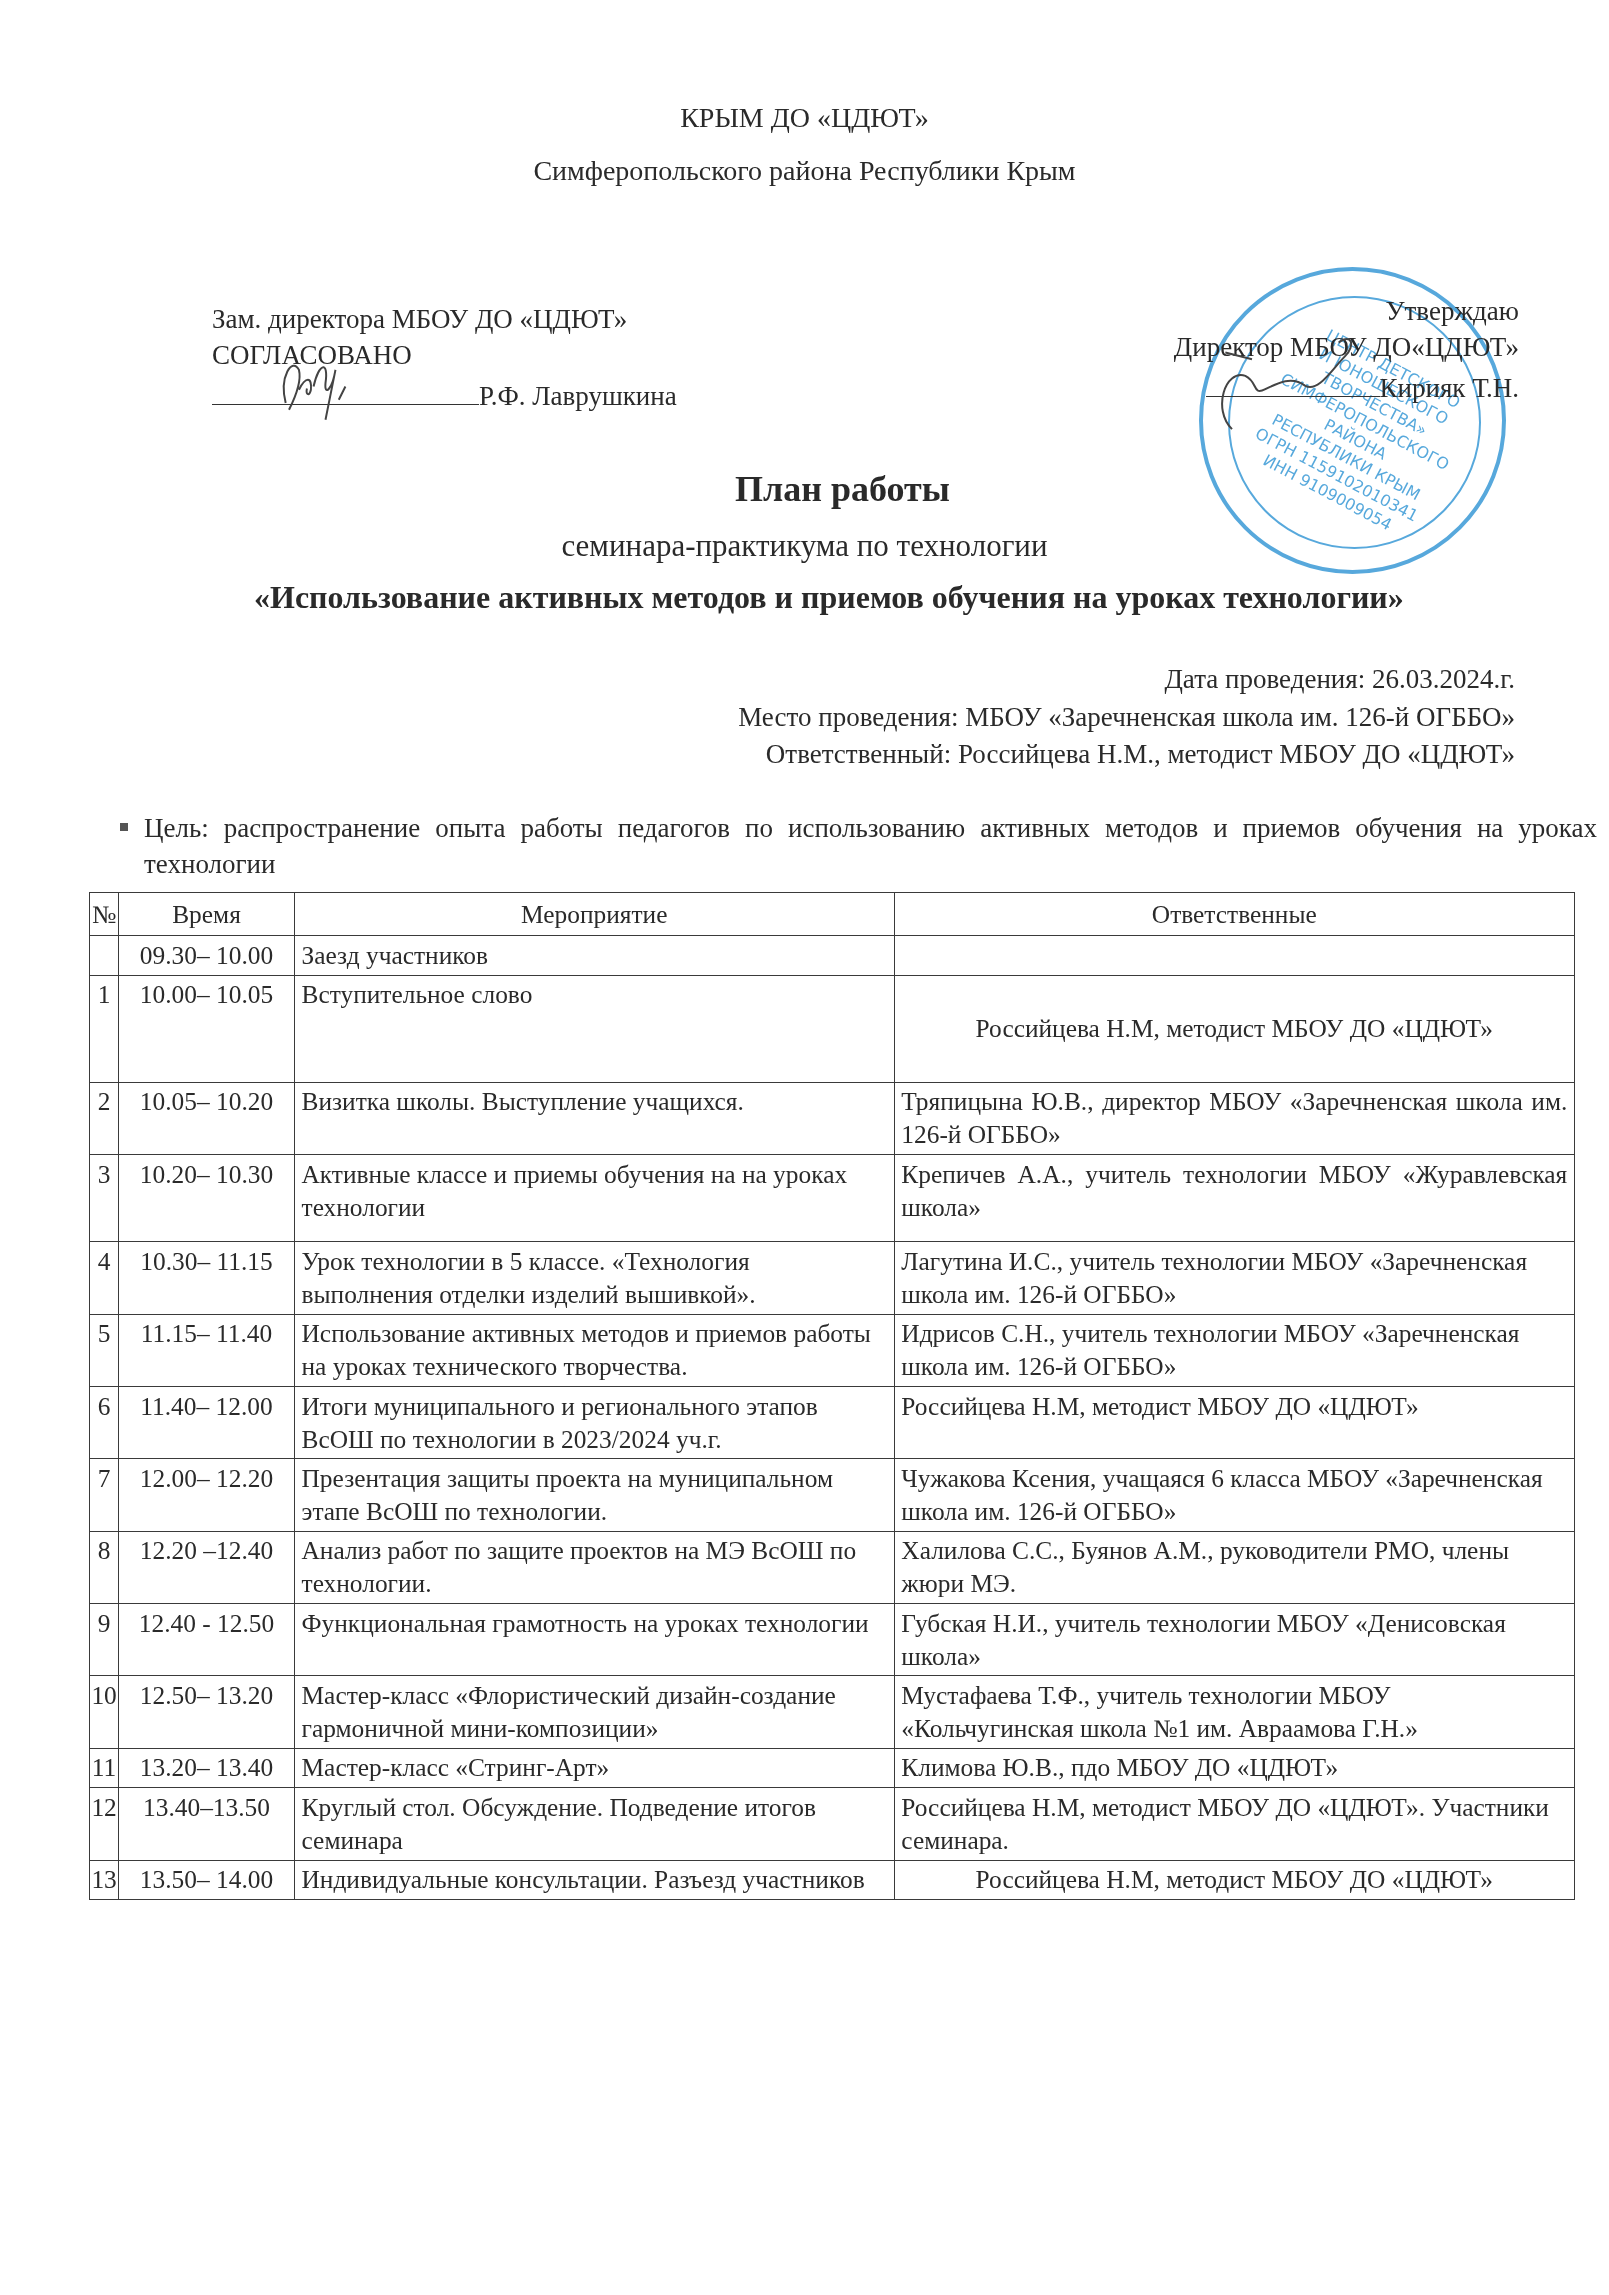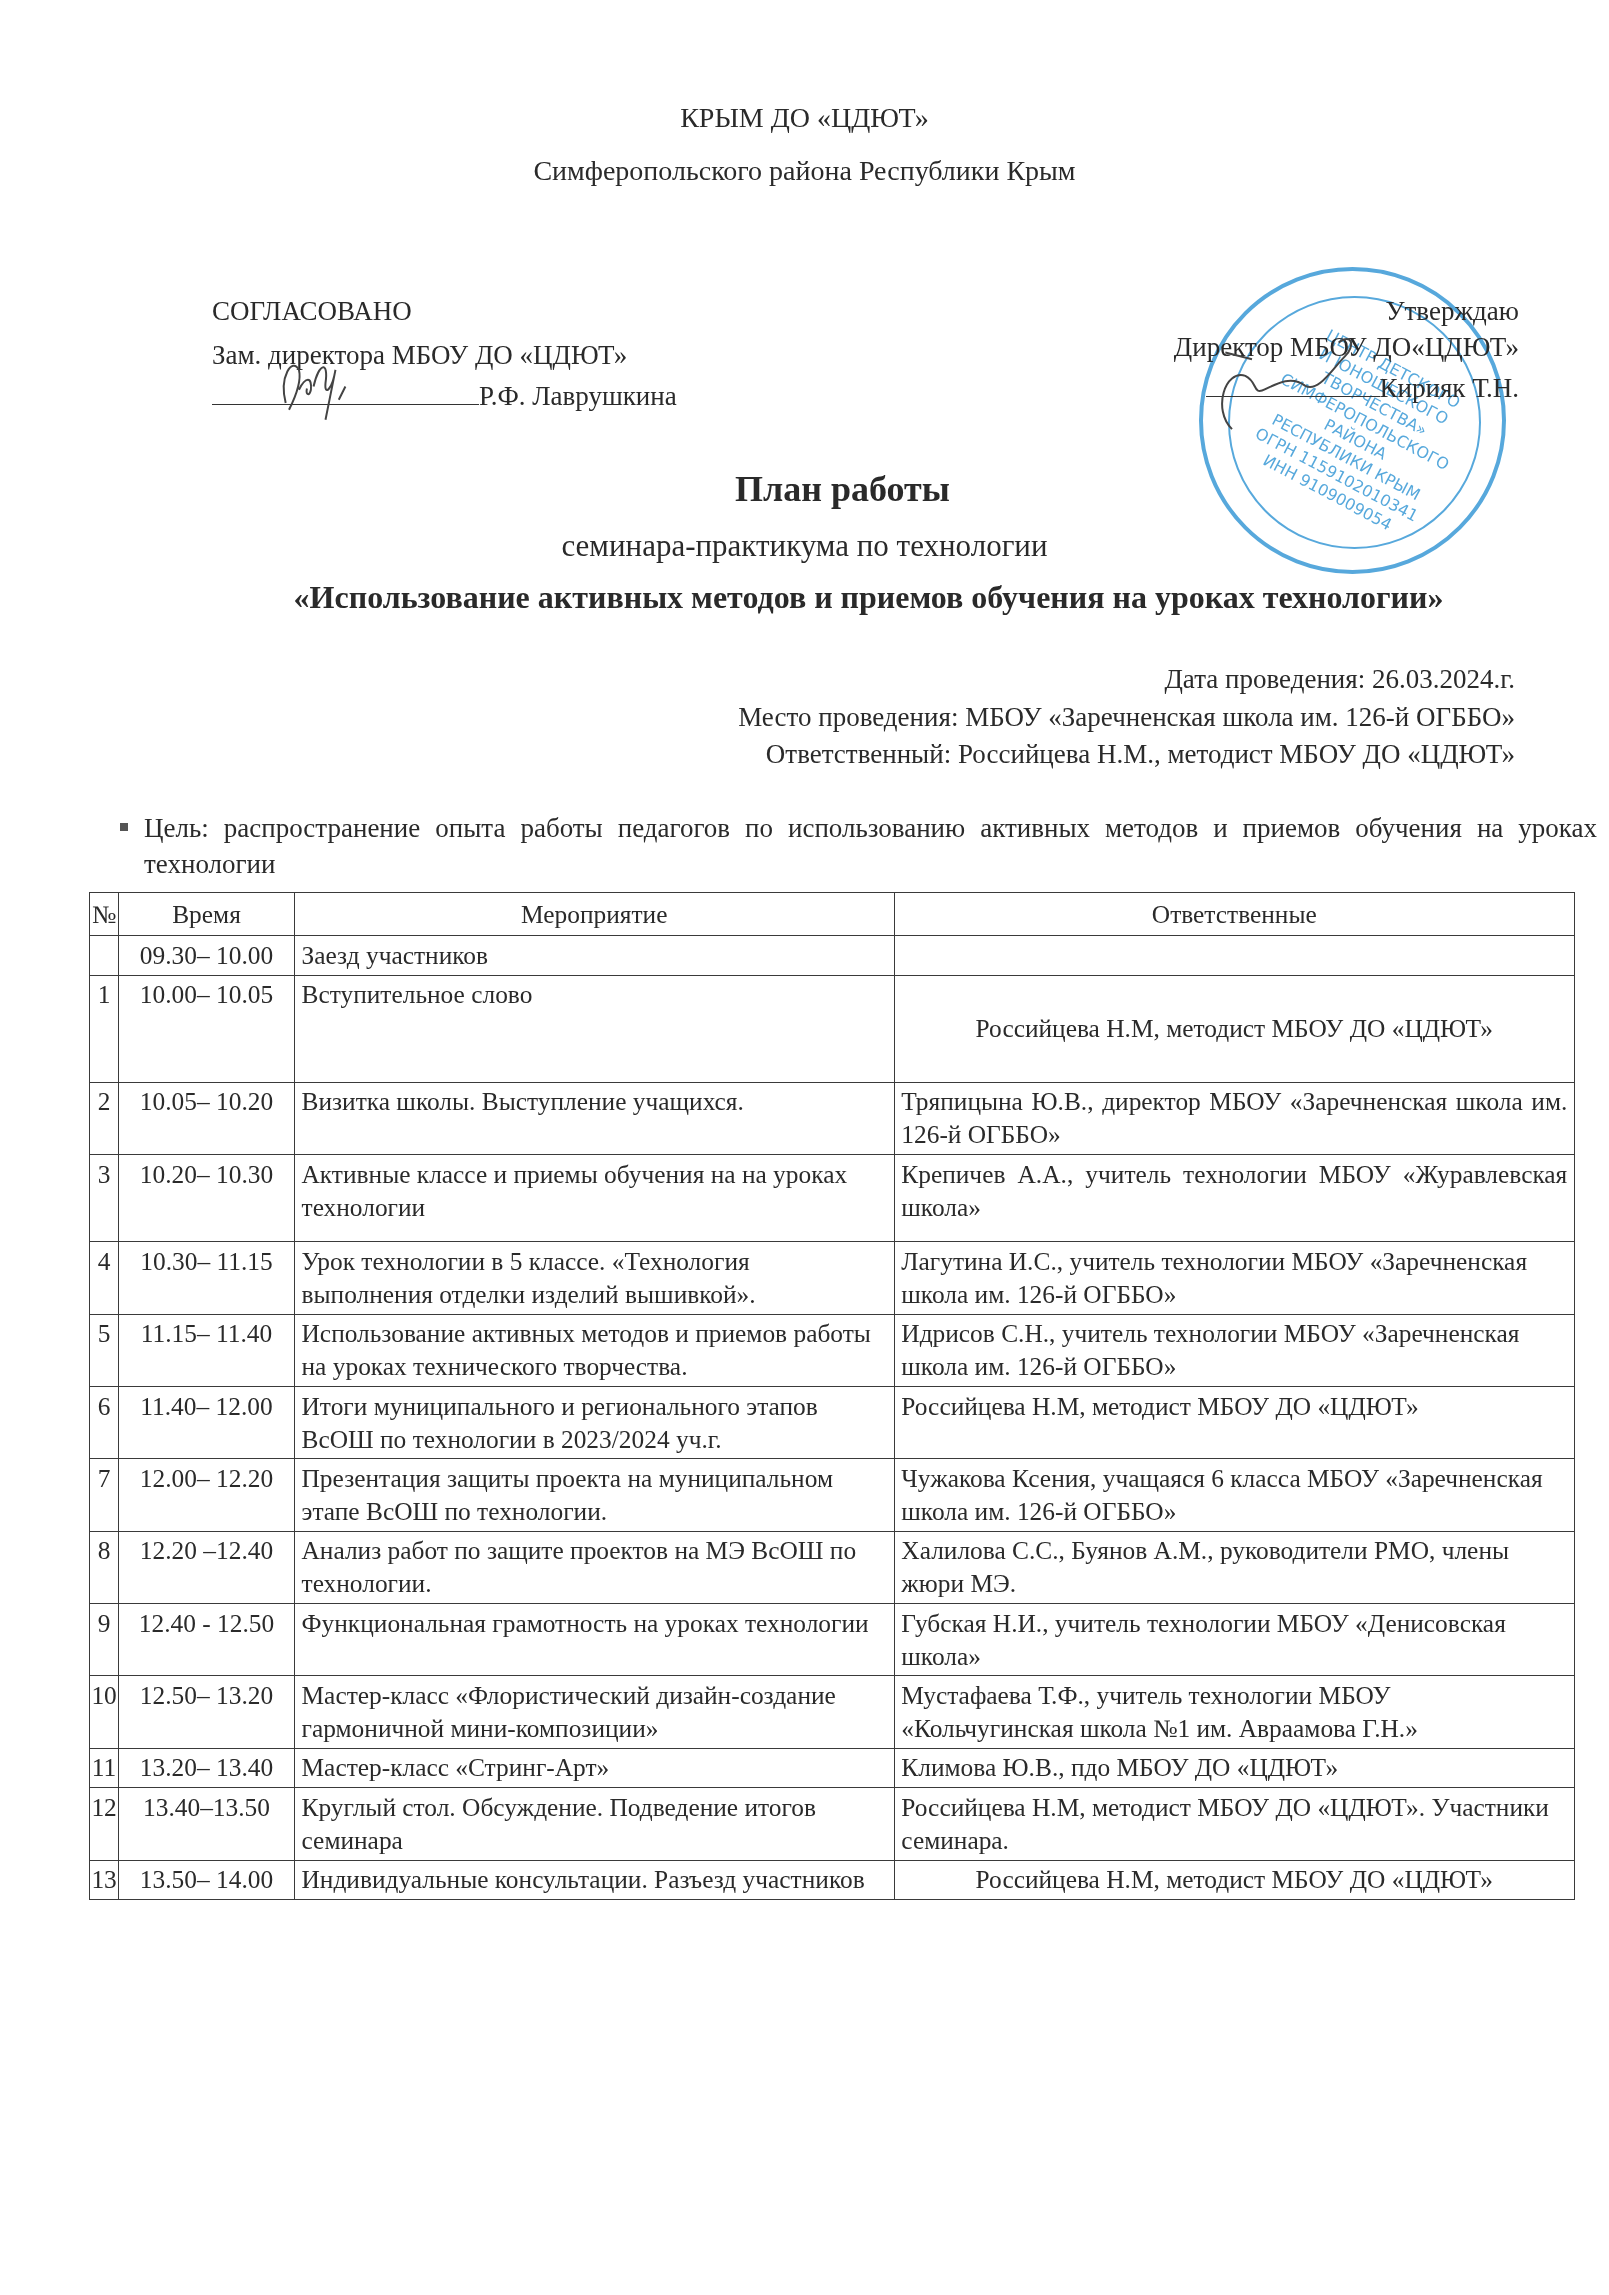--- a/index.html
+++ b/index.html
@@ -8,21 +8,21 @@
     font-family: "Liberation Serif", "DejaVu Serif", serif;
     color: #2a2a2a;
   }
   .abs { position: absolute; }
   .center { text-align: center; }
   .org-line { font-size: 28px; line-height: 37px; left: 0; width: 1609px; }
   .approval { font-size: 27px; line-height: 36px; }
   .sig-line { display: inline-block; border-bottom: 1.3px solid #333; vertical-align: baseline; }
   .title-main { font-size: 36px; font-weight: bold; left: 0; width: 1609px; text-align: center; top: 468px; padding-left: 38px; }
   .title-sub { font-size: 31px; left: 0; width: 1609px; text-align: center; top: 528px; }
-  .title-theme { font-size: 32px; font-weight: bold; left: 254px; width: 1229px; text-align: center; top: 576px; line-height: 43px; }
+  .title-theme { font-size: 32px; font-weight: bold; left: 254px; width: 1229px; text-align: left; top: 576px; line-height: 43px; }
   .meta-right { font-size: 27px; line-height: 37px; right: 94px; text-align: right; }
   .goal { left: 124px; top: 810px; width: 1453px; font-size: 27px; line-height: 36px; text-align: justify; margin-left: 20px; }
   .goal-bullet { position: absolute; left: -24px; top: 13.4px; width: 8px; height: 8px; background: #555; }
   table.plan {
     position: absolute; left: 89px; top: 892px; width: 1486px;
     border-collapse: collapse; font-size: 25.4px; line-height: 33px;
   }
   table.plan td, table.plan th {
     border: 1.3px solid #3a3a3a; vertical-align: top; padding: 2.7px 6.7px;
     font-weight: normal;
@@ -48,22 +48,22 @@
     line-height: 20px; text-align: center; transform: rotate(28deg);
   }
 </style>
 </head>
 <body>
 
 <div class="abs org-line center" style="top:99px;">КРЫМ ДО «ЦДЮТ»</div>
 <div class="abs org-line center" style="top:152px;">Симферопольского района Республики Крым</div>
 
 <div class="abs approval" style="left:212px; top:293px; width:601px;">
+  <div style="margin-top:8px;">Зам. директора МБОУ ДО «ЦДЮТ»</div>
   <div>СОГЛАСОВАНО</div>
-  <div style="margin-top:8px;">Зам. директора МБОУ ДО «ЦДЮТ»</div>
   <div style="margin-top:4px;">
     <span class="sig-line" style="width:267px; height:27px; position:relative;">
       <svg width="107" height="73" viewBox="0 0 160 110" style="position:absolute; left:60px; top:-27px;">
         <path d="M20 80 C10 40 30 10 40 30 C45 50 30 80 25 90 M40 60 C50 40 60 40 58 60 C56 70 50 68 52 58 M62 55 C70 20 85 15 80 50 C78 70 90 60 95 30 L80 105 M110 55 L100 75" stroke="#444" stroke-width="3" fill="none"></path>
       </svg>
     </span><span>Р.Ф. Лаврушкина</span>
   </div>
 </div>
 
 <div class="stamp">

